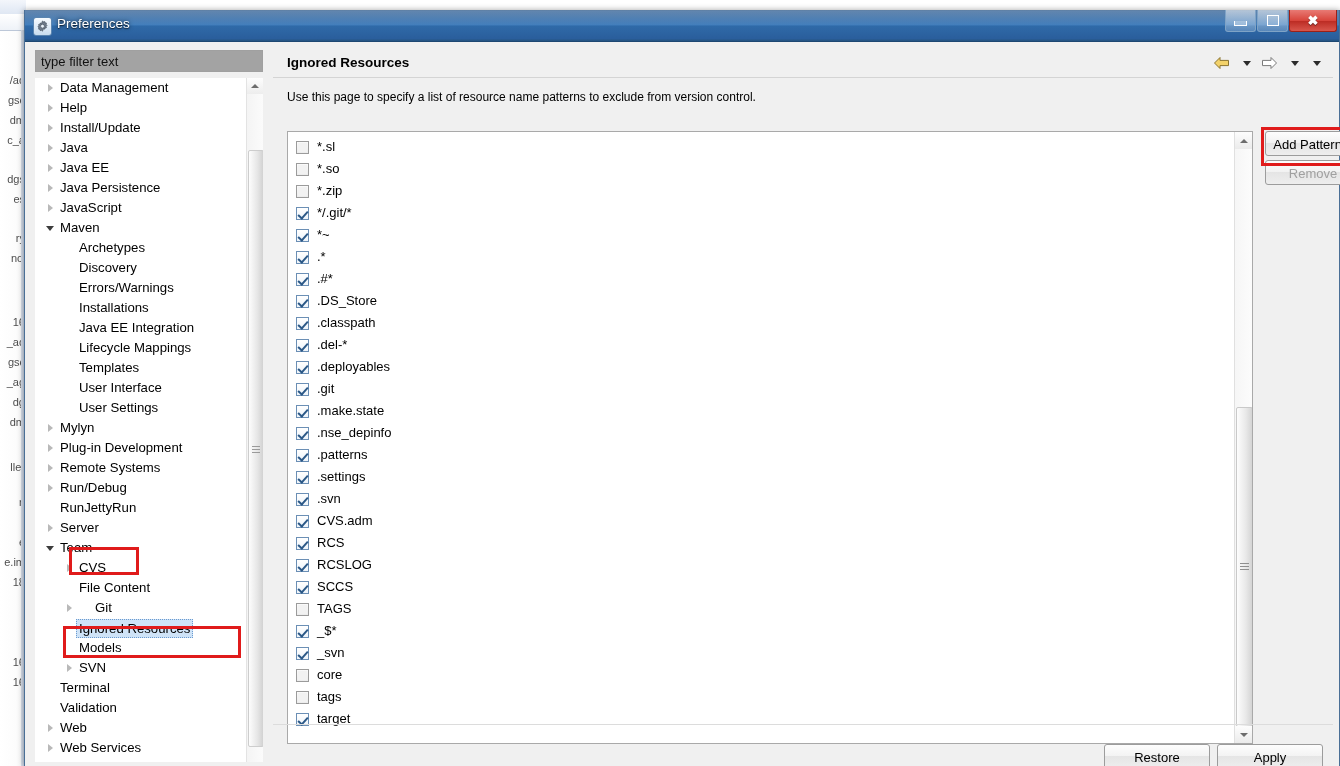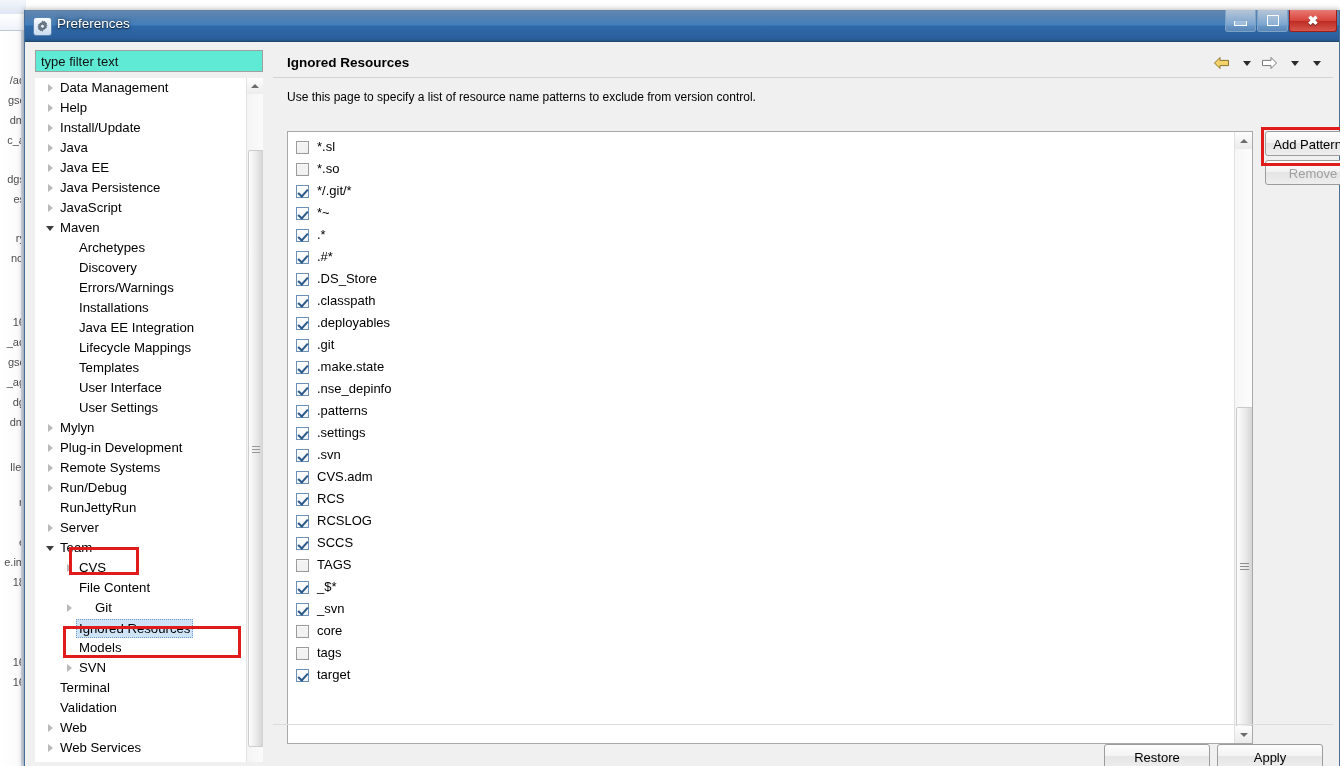--- a/index.html
+++ b/index.html
@@ -107,21 +107,21 @@
   
   .dlg-body { position: relative; height: 725px; background: #f0f0f0; }
 
   
   .left-panel { position: absolute; left: 6px; top: 4px; width: 236px; height: 718px; }
   .filter-box {
     position: absolute; left: 4px; top: 4px;
     width: 228px; height: 22px;
     box-sizing: border-box;
     border: 1px solid #a0a0a0;
-    background: #5eead4;
+    background: #a3a3a3;
     font-family: "Liberation Sans", sans-serif;
     font-size: 13px;
     color: #111111;
     padding: 0 5px;
     outline: none;
   }
   .filter-box::placeholder { color: #111111; opacity: 1; }
 
   .tree {
     position: absolute; left: 4px; top: 32px;
@@ -581,20 +581,24 @@
           <div class="list-inner" id="pattern-rows">
               <div class="pat-row">
                 <span class="cb off"></span>
                 <span>*.sl</span>
               </div>
               <div class="pat-row">
                 <span class="cb off"></span>
                 <span>*.so</span>
               </div>
               <div class="pat-row">
+                <span class="cb off"></span>
+                <span>*.zip</span>
+              </div>
+              <div class="pat-row">
                 <span class="cb on"></span>
                 <span>*/.git/*</span>
               </div>
               <div class="pat-row">
                 <span class="cb on"></span>
                 <span>*~</span>
               </div>
               <div class="pat-row">
                 <span class="cb on"></span>
                 <span>.*</span>
@@ -603,20 +607,24 @@
                 <span class="cb on"></span>
                 <span>.#*</span>
               </div>
               <div class="pat-row">
                 <span class="cb on"></span>
                 <span>.DS_Store</span>
               </div>
               <div class="pat-row">
                 <span class="cb on"></span>
                 <span>.classpath</span>
+              </div>
+              <div class="pat-row">
+                <span class="cb on"></span>
+                <span>.del-*</span>
               </div>
               <div class="pat-row">
                 <span class="cb on"></span>
                 <span>.deployables</span>
               </div>
               <div class="pat-row">
                 <span class="cb on"></span>
                 <span>.git</span>
               </div>
               <div class="pat-row">

